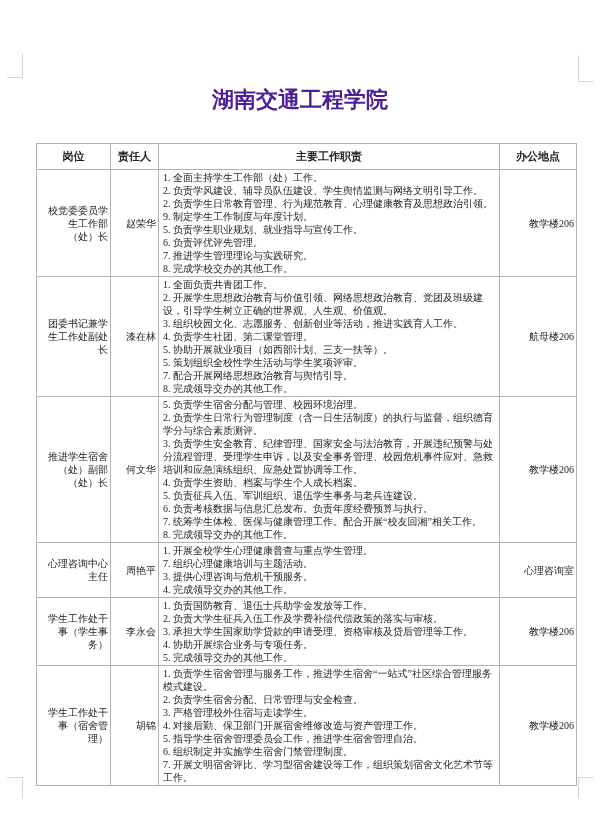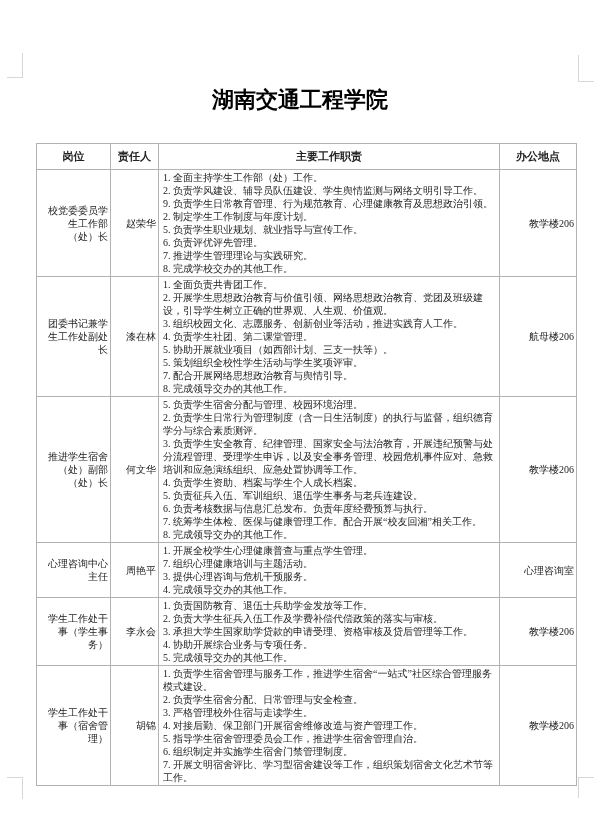--- a/index.html
+++ b/index.html
@@ -4,21 +4,21 @@
 <style>
   html,body{margin:0;padding:0;}
   body{
     width:600px;height:840px;background:#ffffff;position:relative;overflow:hidden;
     font-family:"Liberation Serif","DejaVu Serif",serif;color:#222222;
     -webkit-font-smoothing:antialiased;
   }
   .titles{
     position:absolute;top:85px;left:0;width:600px;text-align:center;
     font-family:"DejaVu Sans","Liberation Sans",sans-serif;font-weight:bold;
-    font-size:22px;line-height:29px;color:#000000;
+    font-size:22px;line-height:29px;color:#4c1d95;
   }
   table.duty-table{
     position:absolute;left:36px;top:143px;width:540px;
     border-collapse:collapse;table-layout:fixed;
   }
   .duty-table th,.duty-table td{
     border:1px solid #b2b2b2;vertical-align:middle;
   }
   .duty-table th{
     font-size:11px;font-weight:bold;text-align:center;height:23px;padding:1px 2px;color:#222;
@@ -65,22 +65,22 @@
       <th>办公地点</th>
     </tr>
   </thead>
   <tbody id="table-body">
   <tr>
     <td class="cell-pos">校党委委员学生工作部（处）长</td>
     <td class="cell-person">赵荣华</td>
     <td class="cell-duties">
           <div class="duty">1. 全面主持学生工作部（处）工作。</div>
           <div class="duty">2. 负责学风建设、辅导员队伍建设、学生舆情监测与网络文明引导工作。</div>
-          <div class="duty">9. 负责学生日常教育管理、行为规范教育、心理健康教育及思想政治引领。</div>
-          <div class="duty">2. 制定学生工作制度与年度计划。</div>
+          <div class="duty">2. 负责学生日常教育管理、行为规范教育、心理健康教育及思想政治引领。</div>
+          <div class="duty">9. 制定学生工作制度与年度计划。</div>
           <div class="duty">5. 负责学生职业规划、就业指导与宣传工作。</div>
           <div class="duty">6. 负责评优评先管理。</div>
           <div class="duty">7. 推进学生管理理论与实践研究。</div>
           <div class="duty">8. 完成学校交办的其他工作。</div>
         </td>
     <td class="cell-loc">教学楼206</td>
   </tr>
 
   <tr>
     <td class="cell-pos">团委书记兼学生工作处副处长</td>

